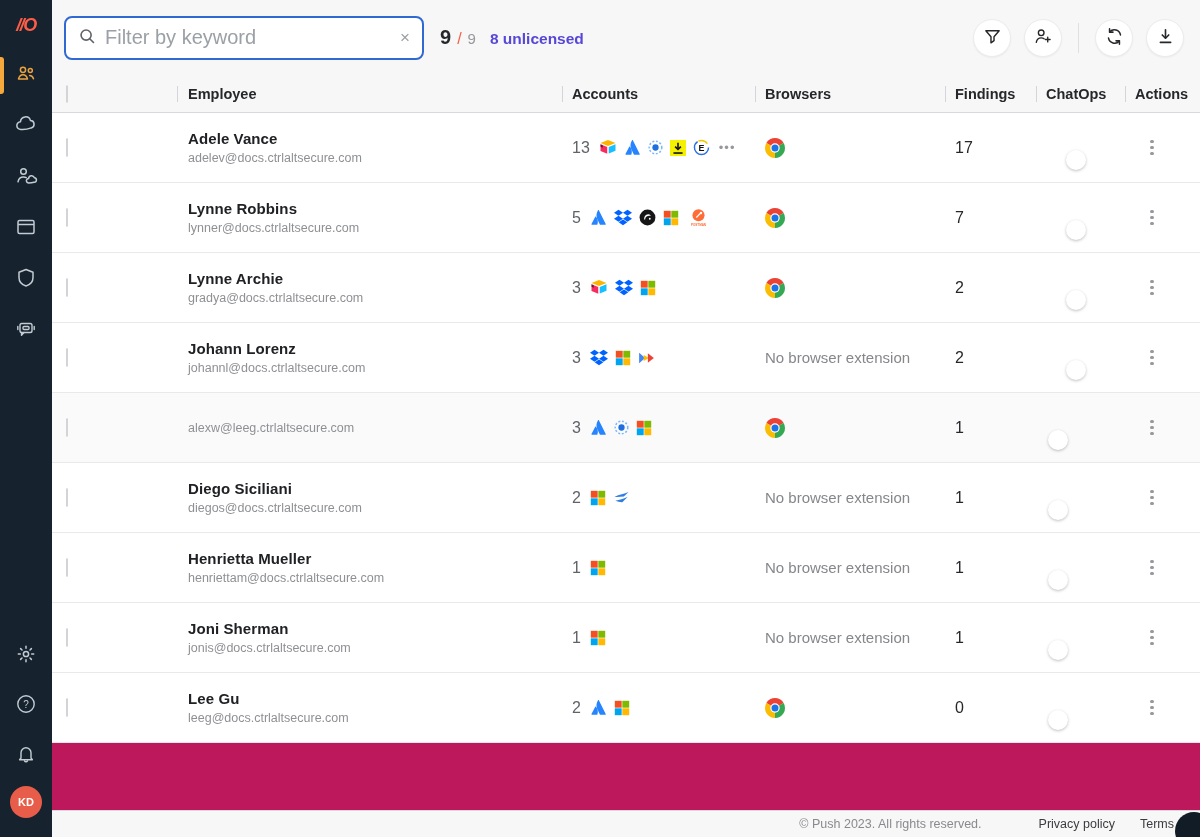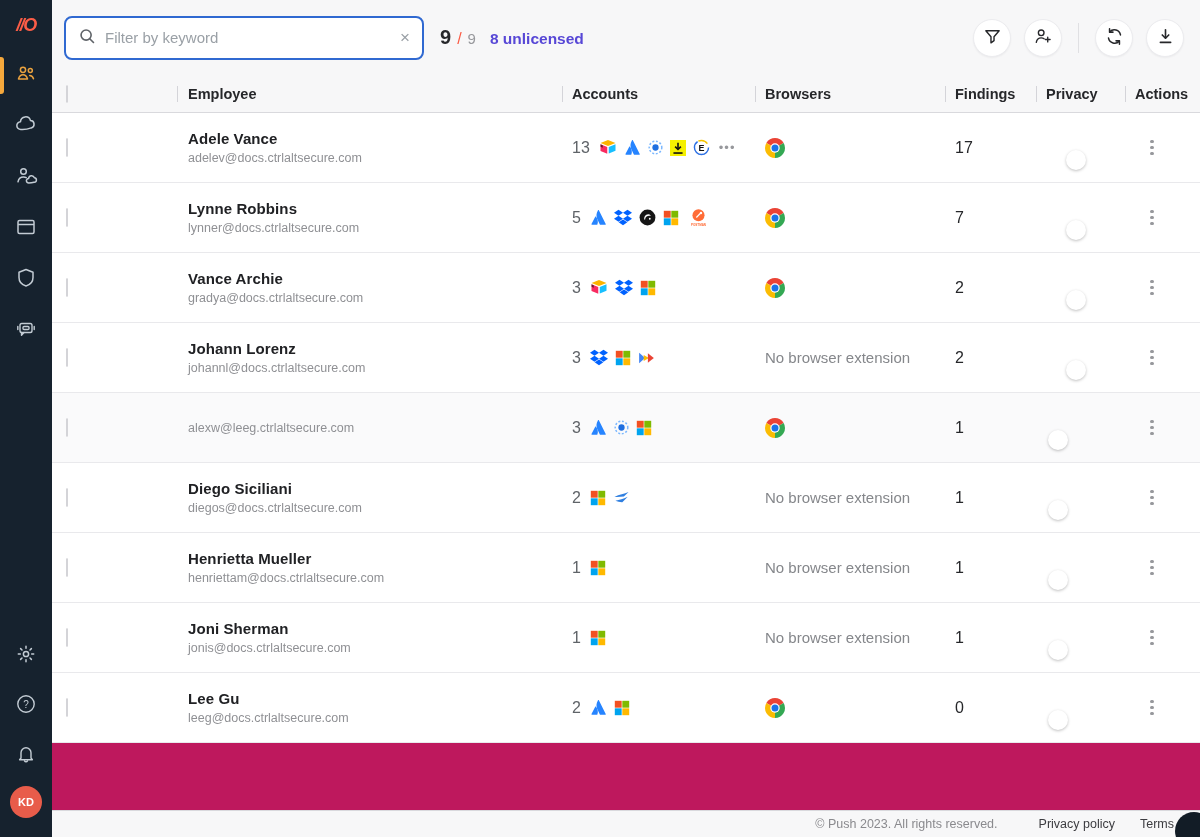--- a/index.html
+++ b/index.html
@@ -22,21 +22,21 @@
   .nav-bottom { margin-top:auto; display:flex; flex-direction:column; align-items:center; width:52px; }
   .nav-bottom .nav-item { height:50px; }
   .user-avatar { width:32px; height:32px; border-radius:50%; background:#e85c4a; color:#fff;
     font-size:11px; font-weight:700; display:flex; align-items:center; justify-content:center;
     margin:5px 0 19px; cursor:pointer; }
   
   .main { position:absolute; left:52px; top:0; right:0; bottom:0; }
   .topbar { height:75px; display:flex; align-items:center; padding:0 16px 0 12px; }
   .search { width:360px; height:44px; background:#fff; border:2px solid #3069d1; border-radius:8px;
     display:flex; align-items:center; padding:0 12px 0 12px; gap:9px; }
-  .search input { flex:1; border:none; outline:none; font-size:15px; color:#333;
+  .search input { flex:1; border:none; outline:none; font-size:20px; color:#333;
     font-family:"Liberation Sans",sans-serif; background:transparent; }
   .search input::placeholder { color:#9aa0a6; }
   .search .clear { color:#9aa0a6; font-size:17px; cursor:pointer; line-height:1; }
   .counts { display:flex; align-items:baseline; margin-left:16px; }
   .count-shown { font-size:20px; font-weight:800; color:#26272a; }
   .count-sep { color:#fb5d47; font-size:16px; margin:0 6px; }
   .count-total { color:#97989c; font-size:15px; }
   .unlicensed { color:#5747d6; font-weight:700; font-size:15.5px; margin-left:14px; cursor:pointer; }
   .topbar-actions { margin-left:auto; display:flex; align-items:center; gap:13px; }
   .circle-btn { width:38px; height:38px; border-radius:50%; background:#fff; border:1px solid #ececef;
@@ -81,21 +81,21 @@
   .toggle .knob { width:20px; height:20px; border-radius:50%; background:#fff; position:absolute;
     top:2px; left:2px; box-shadow:0 1px 3px rgba(0,0,0,.25); transition:left .1s; }
   .toggle.on { background:#68bf6c; }
   .toggle.on .knob { left:20px; }
   .kebab { display:flex; flex-direction:column; gap:2.5px; padding:4px 0 4px 15px; cursor:pointer; width:26px; }
   .kebab i { width:3.5px; height:3.5px; border-radius:50%; background:#97989c; }
   
   .footer { position:absolute; bottom:0; left:0; right:0; height:27px; background:#f7f7f8;
     border-top:1px solid #d9d9dd; display:flex; align-items:center; justify-content:flex-end;
     font-size:12.5px; padding-right:26px; }
-  .copyright { color:#8a8a8e; margin-right:16px; }
+  .copyright { color:#8a8a8e; margin-right:32px; }
   .flink { color:#3c3c40; margin-left:25px; cursor:pointer; }
   .corner-widget { position:absolute; right:-13px; bottom:-13px; width:38px; height:38px;
     border-radius:50%; background:#121c26; z-index:9; }
 </style>
 </head>
 <body>
 
 <aside class="sidebar">
   <div class="logo">//O</div>
   <nav class="nav" id="nav-top">
@@ -236,21 +236,21 @@
   </div>
 
   <div class="table">
     <div class="thead grid-cols">
       <div><span class="checkbox"></span></div>
       <div></div>
       <div class="th em">Employee</div>
       <div class="th">Accounts</div>
       <div class="th">Browsers</div>
       <div class="th">Findings</div>
-      <div class="th">Privacy</div>
+      <div class="th">ChatOps</div>
       <div class="th">Actions</div>
     </div>
     <div id="tbody">
         <div class="row grid-cols">
     <div><span class="checkbox"></span></div>
     <div><span class="avatar av0"></span></div>
     <div class="emp">
       <div class="nm">Adele Vance</div>
       <div class="eml">adelev@docs.ctrlaltsecure.com</div>
     </div>
@@ -387,21 +387,21 @@
               <i></i>
               <i></i>
               <i></i>
             </span>
           </div>
   </div>
         <div class="row grid-cols">
     <div><span class="checkbox"></span></div>
     <div><span class="avatar av2"></span></div>
     <div class="emp">
-      <div class="nm">Vance Archie</div>
+      <div class="nm">Lynne Archie</div>
       <div class="eml">gradya@docs.ctrlaltsecure.com</div>
     </div>
     <div class="accounts">
       <span class="acct-count">3</span>
     <span class="acct-ic">
               <svg width="18" height="15" viewBox="0 0 24 20" fill="none" xmlns="http://www.w3.org/2000/svg">
                 <path fill="#fcb400" d="M12 0L2 4l10 4 10-4z"></path>
                 <path fill="#18bfff" d="M13 9.3l9-3.6v8.6l-9 3.6z"></path>
                 <path fill="#f82b60" d="M2 5.8l9 3.6v8.9L2 14.7z"></path>
                 <path fill="#000" opacity=".55" d="M2 5.8l3 1.2v3.2L2 8.9z"></path>

